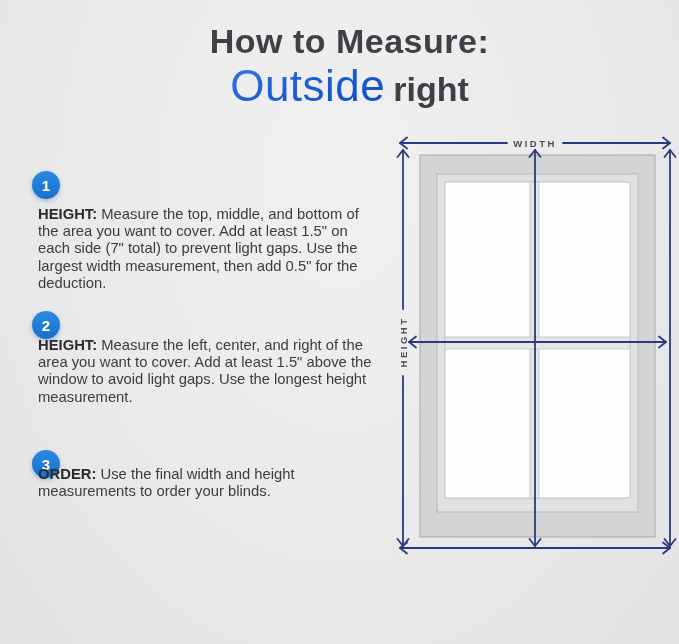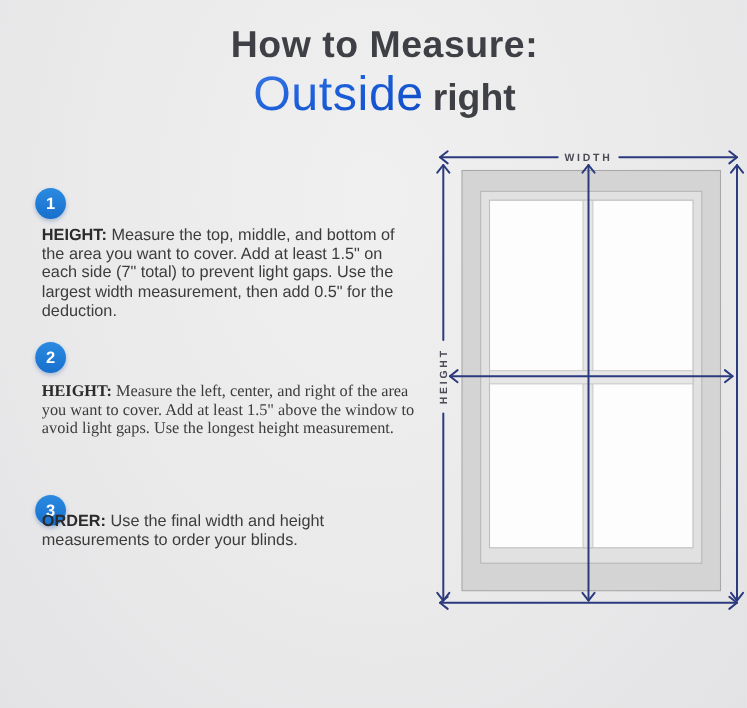--- a/index.html
+++ b/index.html
@@ -36,21 +36,21 @@
     color:#ffffff; font-weight:bold; font-size:15px;
     display:flex; align-items:center; justify-content:center;
     box-shadow:0 2px 4px rgba(40,90,160,0.35);
   }
   .step-text {
     position:absolute; left:38px; width:345px;
     font-size:14.8px; line-height:17.2px; color:#3c3c3c;
   }
   .step-text b { color:#2b2b2b; }
   #circle1 { top:171px; } #text1 { top:206px; }
-  #circle2 { top:311px; } #text2 { top:348px;font-family:Liberation Serif, serif; }
+  #circle2 { top:311px; } #text2 { top:337px; }
   #circle3 { top:450px; } #text3 { top:466px; }
 
   
   .diagram { position:absolute; left:392px; top:130px; width:299px; height:430px; }
   .diagram svg { display:block; }
   .diag-label {
     font-family:"Liberation Sans", sans-serif;
     font-size:9.5px; font-weight:bold; letter-spacing:2.5px; fill:#4a4a55;
   }
 

